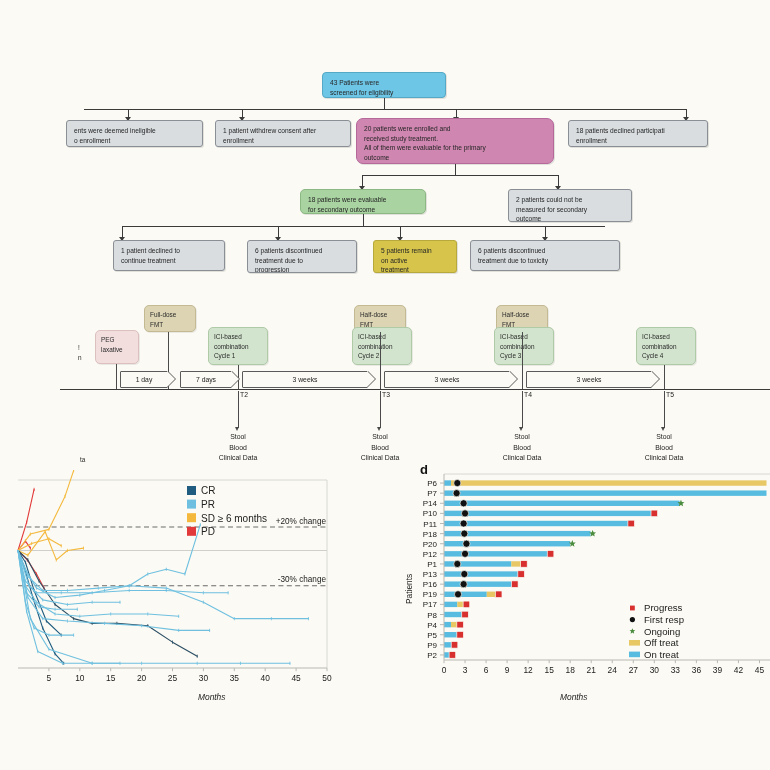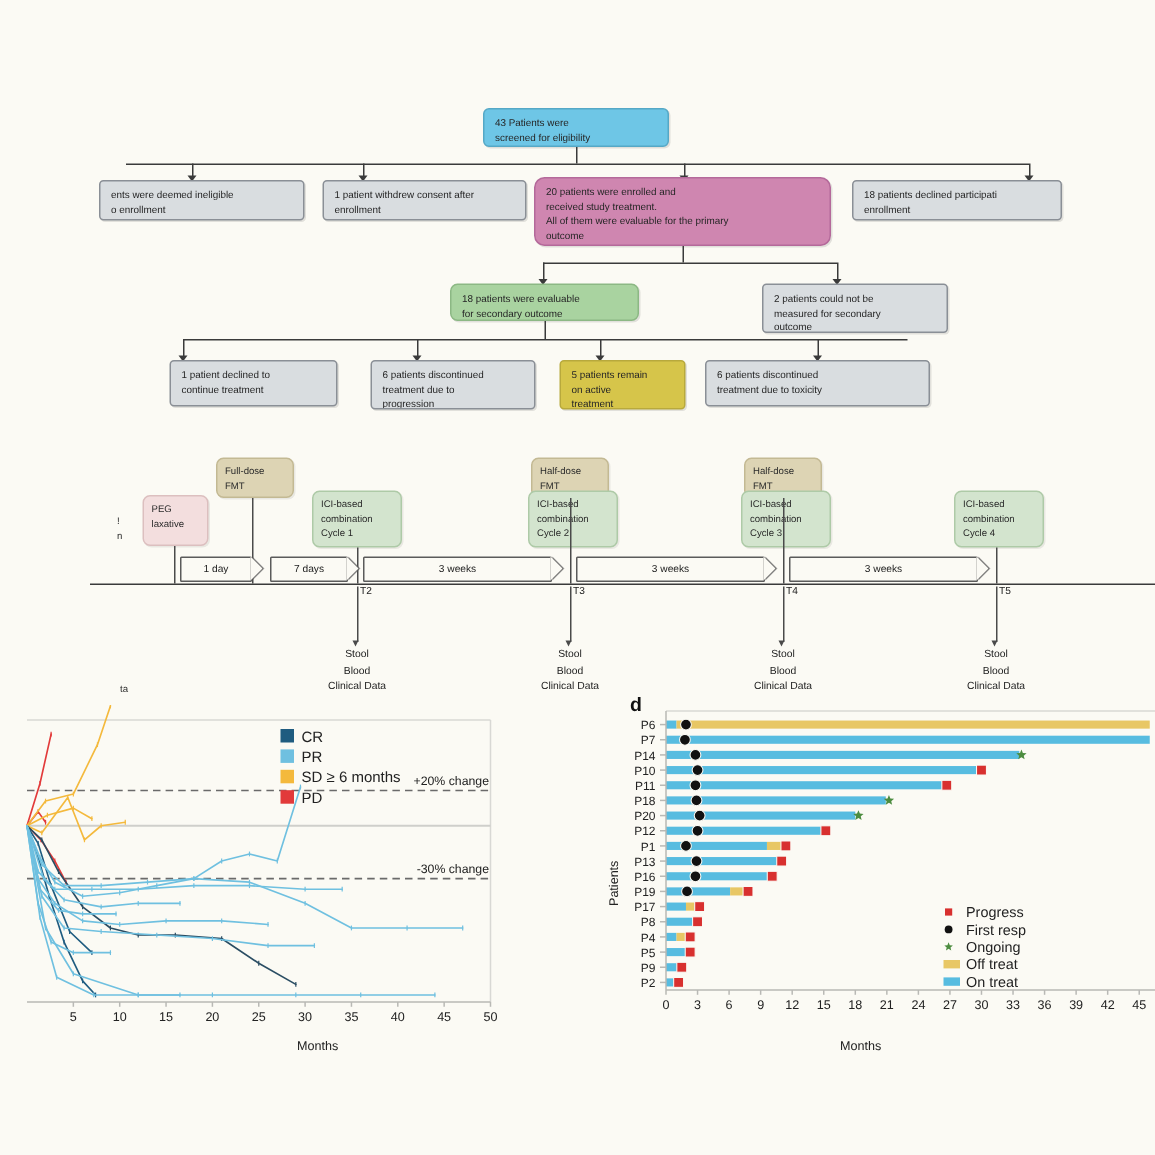--- a/index.html
+++ b/index.html
@@ -73,21 +73,21 @@
   .edgetxt{position:absolute;font-size:6.4px;color:#2a2a2a;line-height:1.5;white-space:pre-line;}
 
   
   .panelc{position:absolute;left:0;top:470px;width:400px;height:240px;}
   .panelc svg,.paneld svg{display:block;}
   .plabel{position:absolute;font-size:13px;font-weight:bold;color:#111;}
 
   
   .paneld{position:absolute;left:398px;top:462px;width:372px;height:248px;}
 
-  .axlabel{position:absolute;font-size:8.4px;color:#222;}
+  .axlabel{position:absolute;font-size:8.4px;color:#222;font-style:italic;}
   .ylabrot{position:absolute;font-size:8.4px;color:#222;
       transform:rotate(-90deg);transform-origin:left top;white-space:nowrap;}
 </style>
 </head>
 <body>
 
 <div class="fig">
 
   <div class="flow">
 

